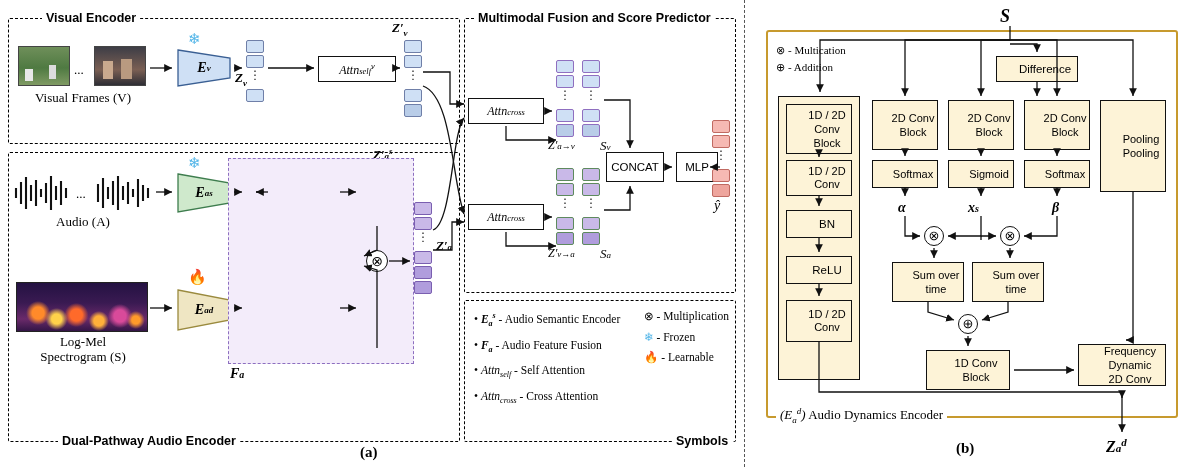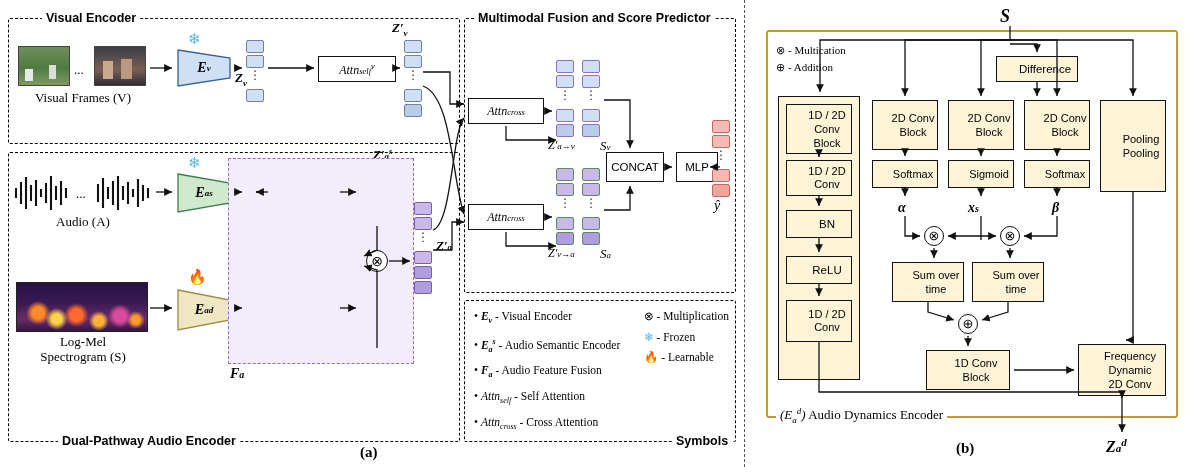--- a/index.html
+++ b/index.html
@@ -251,21 +251,20 @@
   <div class="abs" style="left:712px;top:120px;width:18px;height:78px;">
     <div class="abs tok" style="left:0;top:0;width:18px;height:13px;background:#f6b9b3;border-color:#c06a62;"></div>
     <div class="abs tok" style="left:0;top:15px;width:18px;height:13px;background:#f6b9b3;border-color:#c06a62;"></div>
     <div class="abs vdots" style="left:0;top:32px;width:18px;">⋮</div>
     <div class="abs tok" style="left:0;top:49px;width:18px;height:13px;background:#f6b9b3;border-color:#c06a62;"></div>
     <div class="abs tok" style="left:0;top:64px;width:18px;height:13px;background:#eea59d;border-color:#c06a62;"></div>
   </div>
   <div class="abs ital" style="left:714px;top:198px;font-size:14px;">ŷ</div>
 
   <div class="abs" style="left:474px;top:306px;width:172px;font-size:11.5px;line-height:20.5px;">
-    <div><span>• </span><span class="ital bold">E<sub style="font-size:8px;">v</sub></span> <span>- Visual Encoder</span></div>
     <div><span>• </span><span class="ital bold">E<sub style="font-size:8px;">a</sub><sup style="font-size:8px;">s</sup></span> <span>- Audio Semantic Encoder</span></div>
     <div><span>• </span><span class="ital bold">F<sub style="font-size:8px;">a</sub></span> <span>- Audio Feature Fusion</span></div>
     <div><span>• </span><span class="ital">Attn<sub style="font-size:8px;">self</sub></span> <span>- Self Attention</span></div>
     <div><span>• </span><span class="ital">Attn<sub style="font-size:8px;">cross</sub></span> <span>- Cross Attention</span></div>
   </div>
   <div class="abs" style="left:644px;top:306px;width:92px;font-size:11.5px;line-height:20.5px;">
     <div><span>⊗</span> <span>- Multiplication</span></div>
     <div><span style="color:#54b6e8;">❄</span> <span>- Frozen</span></div>
     <div><span>🔥</span> <span>- Learnable</span></div>
   </div>
@@ -397,21 +396,21 @@
     <span>time</span>
   </div>
 
   <div class="abs center" style="left:958px;top:314px;width:20px;height:20px;border:1.3px solid #111;border-radius:50%;background:#fff;font-size:13px;">⊕</div>
 
   <div class="abs center box-y" style="left:926px;top:350px;width:84px;height:40px;font-size:11px;line-height:14px;font-family:'Liberation Sans',sans-serif;flex-direction:column;">
     <span>1D Conv</span>
     <span>Block</span>
   </div>
 
-  <div class="abs center box-y" style="left:1078px;top:344px;width:88px;height:52px;font-size:11px;line-height:14px;font-family:'Liberation Sans',sans-serif;flex-direction:column;">
+  <div class="abs center box-y" style="left:1078px;top:344px;width:88px;height:42px;font-size:11px;line-height:14px;font-family:'Liberation Sans',sans-serif;flex-direction:column;">
     <span>Frequency</span>
     <span>Dynamic</span>
     <span>2D Conv</span>
   </div>
 
   <div class="abs" style="left:776px;top:406px;font-size:13px;background:#fff;padding:0 4px;">
     <span class="ital">(E<sub style="font-size:9px;">a</sub><sup style="font-size:9px;">d</sup>)</span>
     <span>Audio Dynamics Encoder</span>
   </div>
 

